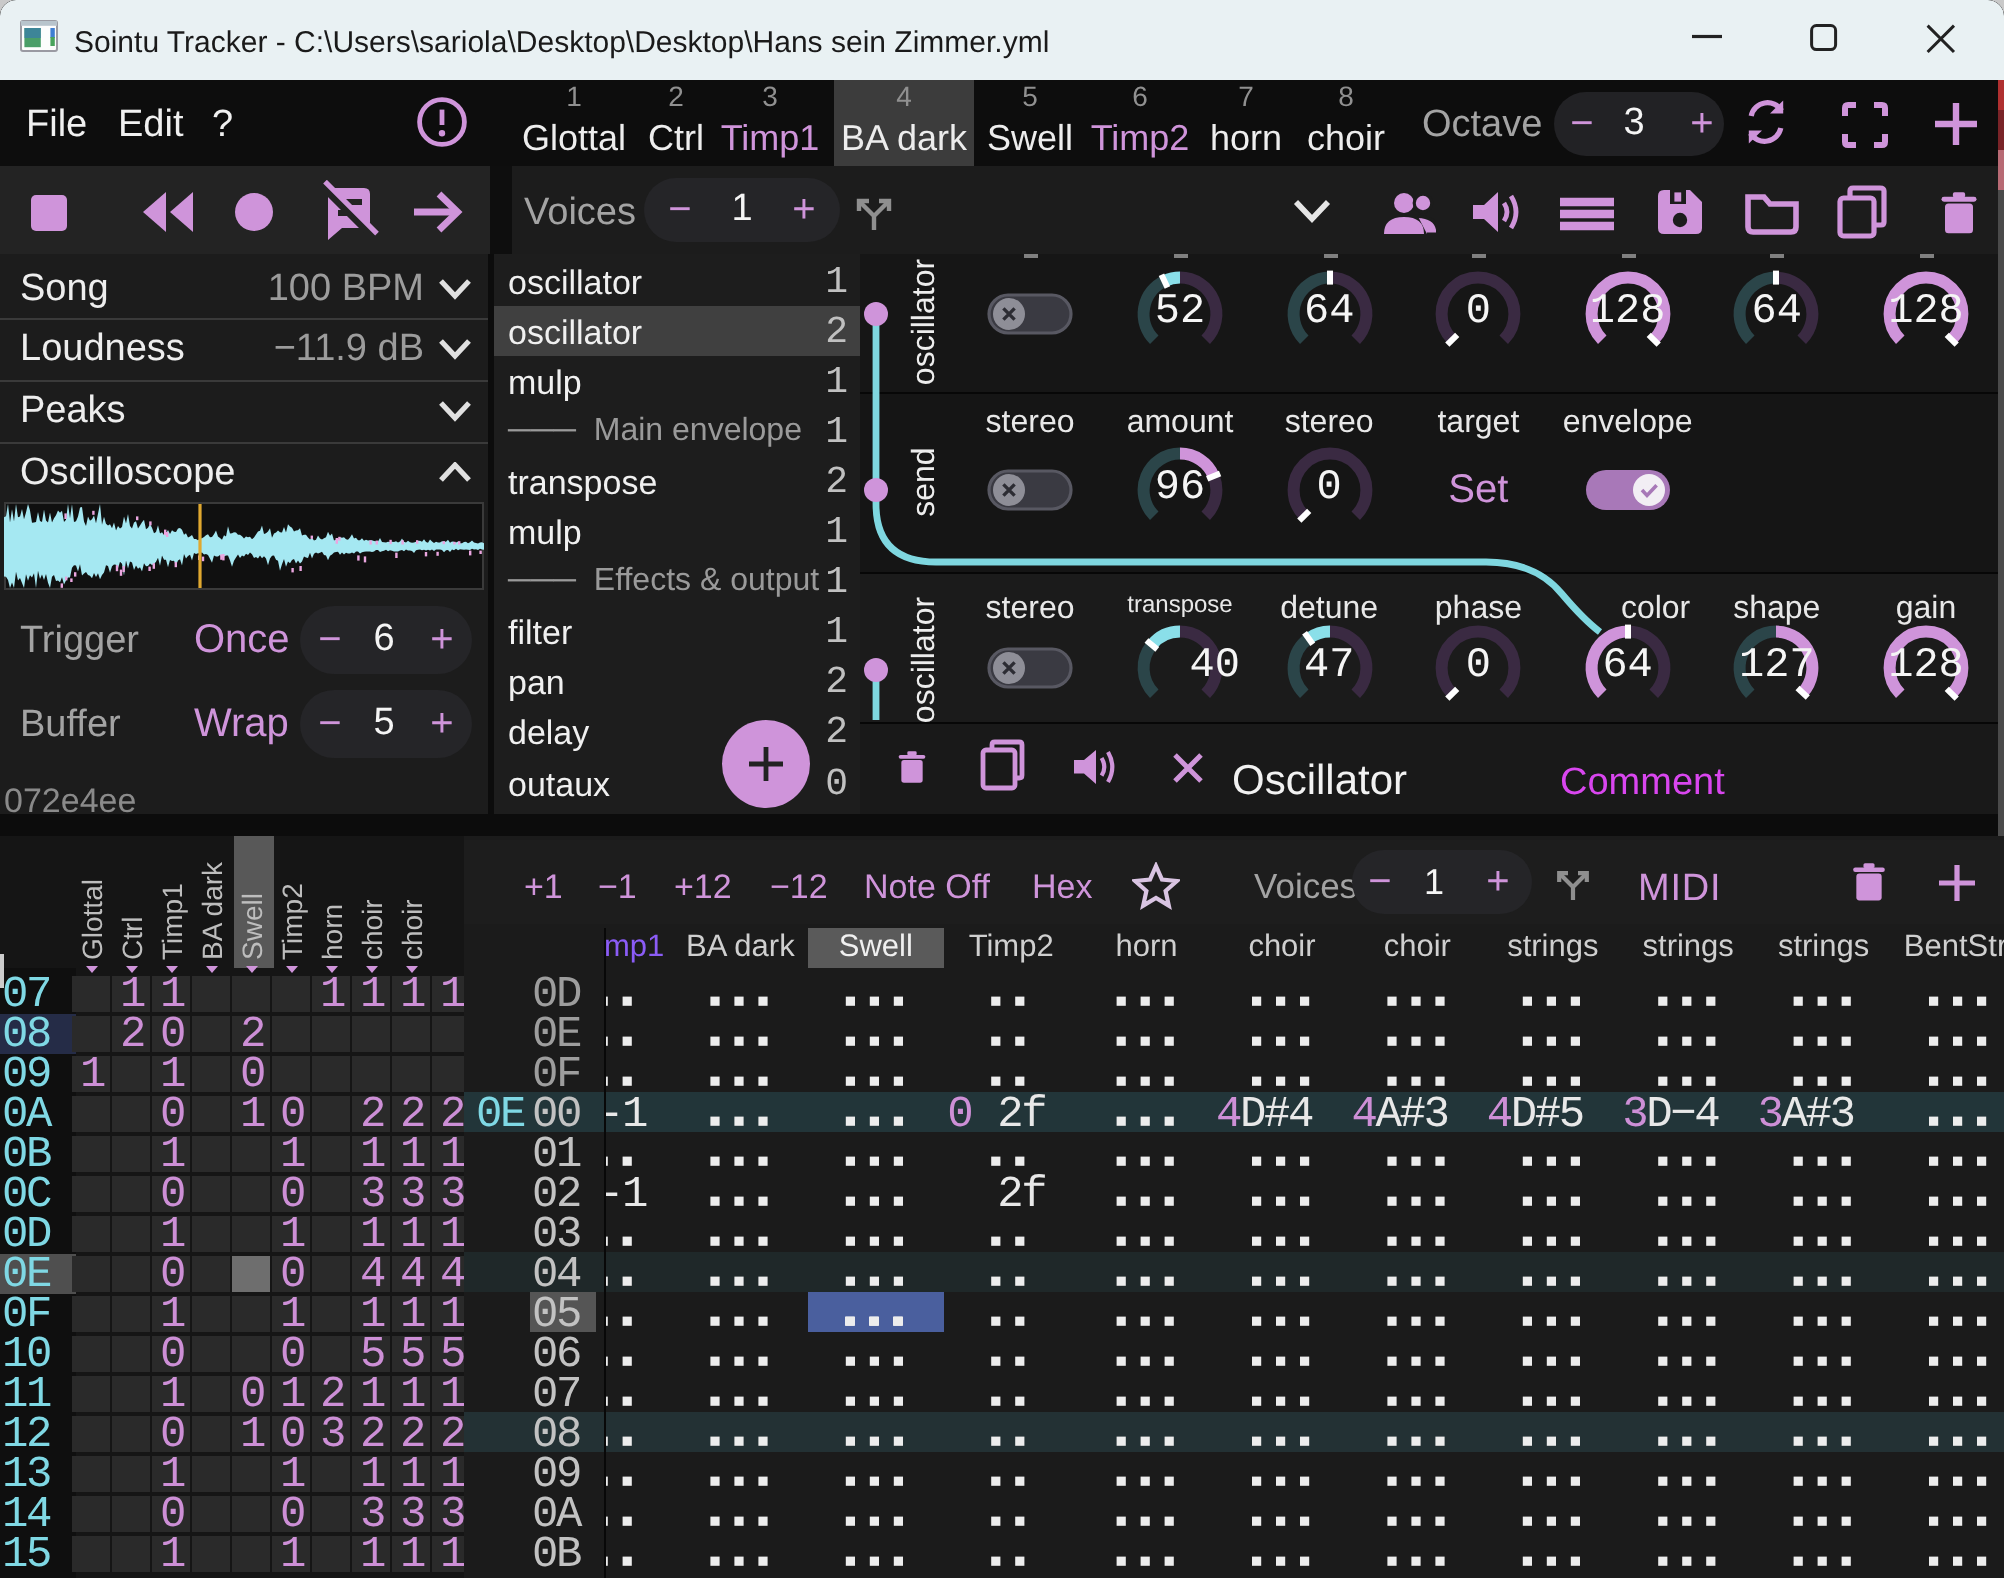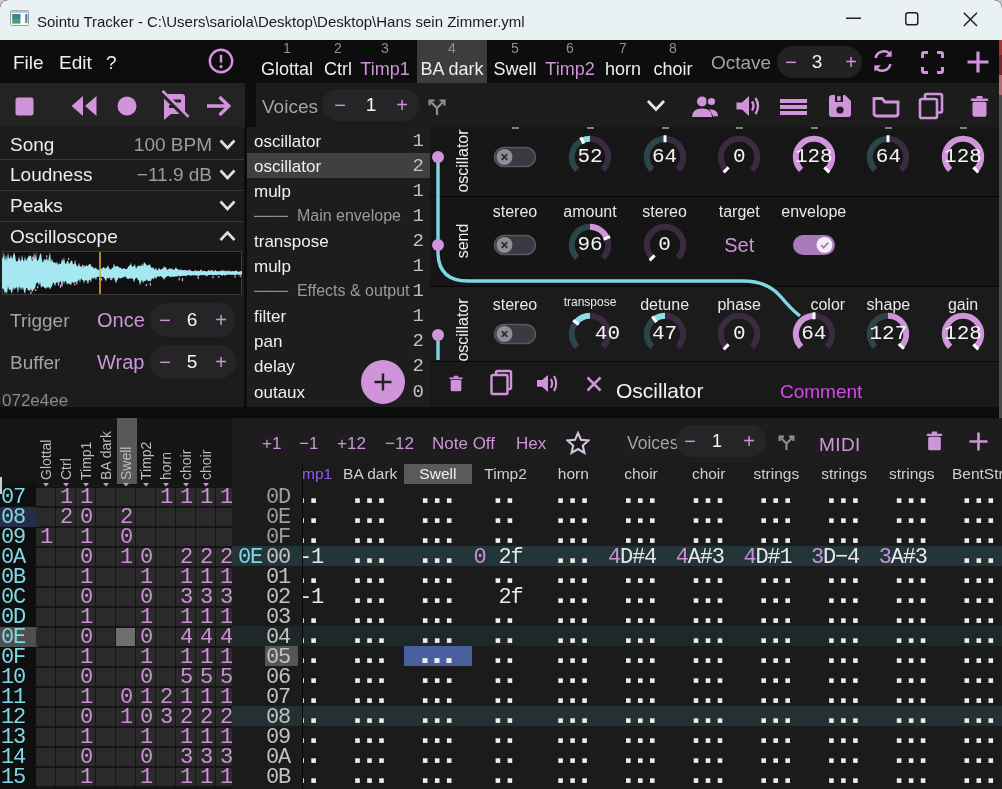--- a/index.html
+++ b/index.html
@@ -855,21 +855,21 @@
 <div class="t mono" style="left:266px;top:524px;font-size:22px;letter-spacing:-1.2px;color:#9d9d9d">0F</div>
 <div class="" style="left:232px;top:546px;width:770px;height:20px;background:#223539"></div>
 <div class="t mono" style="left:299px;top:544px;font-size:22px;letter-spacing:-1.2px;color:#e8e8e8">-1</div>
 <div class="t mono" style="left:473.6px;top:544px;font-size:22px;letter-spacing:-1.2px;color:#cd8fd6">0</div>
 <div class="t mono" style="left:498.6px;top:544px;font-size:22px;letter-spacing:-1.2px;color:#e8e8e8">2f</div>
 <div class="t mono" style="left:608.0px;top:544px;font-size:22px;letter-spacing:-1.2px;color:#cd8fd6">4</div>
 <div class="t mono" style="left:620.0px;top:544px;font-size:22px;letter-spacing:-1.2px;color:#e8e8e8">D#4</div>
 <div class="t mono" style="left:675.7px;top:544px;font-size:22px;letter-spacing:-1.2px;color:#cd8fd6">4</div>
 <div class="t mono" style="left:687.7px;top:544px;font-size:22px;letter-spacing:-1.2px;color:#e8e8e8">A#3</div>
 <div class="t mono" style="left:743.4000000000001px;top:544px;font-size:22px;letter-spacing:-1.2px;color:#cd8fd6">4</div>
-<div class="t mono" style="left:755.4000000000001px;top:544px;font-size:22px;letter-spacing:-1.2px;color:#e8e8e8">D#1</div>
+<div class="t mono" style="left:755.4000000000001px;top:544px;font-size:22px;letter-spacing:-1.2px;color:#e8e8e8">D#5</div>
 <div class="t mono" style="left:811.1px;top:544px;font-size:22px;letter-spacing:-1.2px;color:#cd8fd6">3</div>
 <div class="t mono" style="left:823.1px;top:544px;font-size:22px;letter-spacing:-1.2px;color:#e8e8e8">D−4</div>
 <div class="t mono" style="left:878.8000000000001px;top:544px;font-size:22px;letter-spacing:-1.2px;color:#cd8fd6">3</div>
 <div class="t mono" style="left:890.8000000000001px;top:544px;font-size:22px;letter-spacing:-1.2px;color:#e8e8e8">A#3</div>
 <svg class="abs" style="left:232px;top:558px" width="770" height="6" viewBox="0 0 770 6">
       <rect x="123.2" y="0.3" width="4.6" height="4.6" fill="#ededed"></rect>
       <rect x="135.2" y="0.3" width="4.6" height="4.6" fill="#ededed"></rect>
       <rect x="147.2" y="0.3" width="4.6" height="4.6" fill="#ededed"></rect>
       <rect x="190.9" y="0.3" width="4.6" height="4.6" fill="#ededed"></rect>
       <rect x="202.9" y="0.3" width="4.6" height="4.6" fill="#ededed"></rect>

